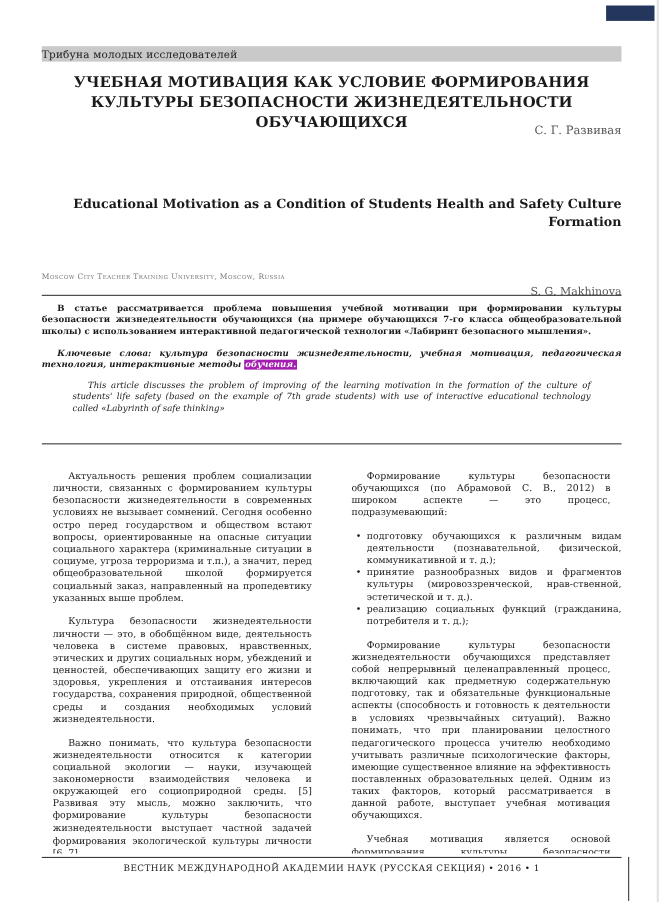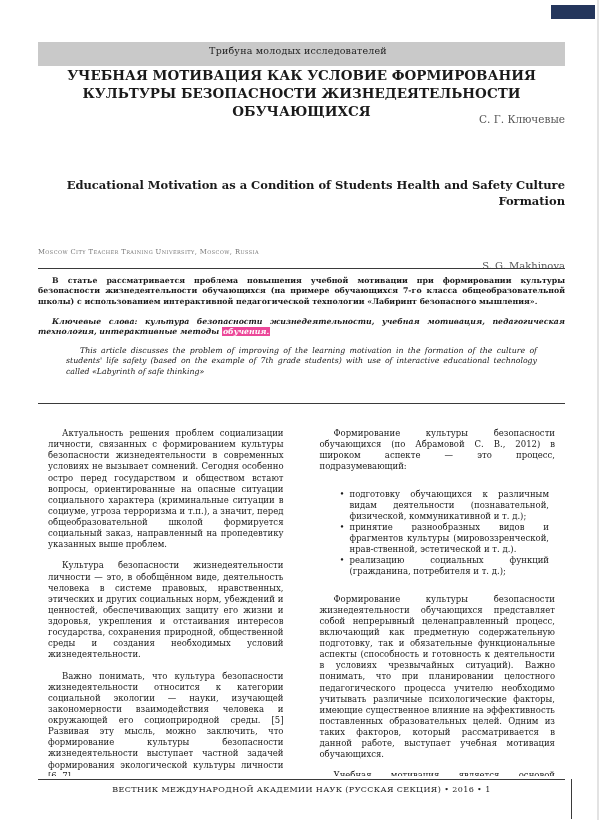--- a/index.html
+++ b/index.html
@@ -6,23 +6,23 @@
   body {
     width:601px; height:820px; background:#ffffff; position:relative;
     font-family:"DejaVu Serif", serif; color:#1a1a1a; overflow:hidden;
   }
   .page { position:absolute; inset:0; }
   .page-edge { position:absolute; top:0; bottom:0; right:2px; width:2px; background:#e3e3e3; }
 
   .corner-badge { position:absolute; top:5px; right:6px; width:44px; height:14px; background:#24365c; }
 
   .banner {
-    position:absolute; left:38px; right:36px; top:42px; height:24px;
+    position:absolute; left:38px; right:36px; top:42px; height:14px;
     background:#c9c9c9; color:#222; font-size:9.5px; line-height:17px;
-    text-align:center; padding-right:7px; box-sizing:border-box; letter-spacing:0.2px;
+    text-align:left; padding-right:7px; box-sizing:border-box; letter-spacing:0.2px;
   }
 
   .title-ru {
     position:absolute; left:38px; right:36px; top:66px;
     text-align:center; font-weight:bold; font-size:13.5px; line-height:1.35;
   }
   .author-ru {
     position:absolute; left:38px; right:36px; top:113px;
     text-align:right; color:#555; font-size:10.5px;
   }
@@ -49,37 +49,37 @@
   .rule-footer { top:779px; }
 
   .abstract-ru {
     position:absolute; left:38px; right:36px; top:276px;
     font-weight:bold; font-size:7.8px; line-height:1.32; text-align:justify; text-indent:14px;
   }
   .keywords-ru {
     position:absolute; left:38px; right:36px; top:317px;
     font-weight:bold; font-style:italic; font-size:7.8px; line-height:1.32; text-align:justify; text-indent:14px;
   }
-  .kw-highlight { background:#ec4899; color:#ffffff; font-style:italic; padding:0 1px; }
+  .kw-highlight { background:#a21caf; color:#ffffff; font-style:italic; padding:0 1px; }
   .abstract-en {
     position:absolute; left:66px; right:64px; top:346px;
     font-style:italic; font-size:7.8px; line-height:1.32; text-align:justify; text-indent:14px;
   }
   .keywords-en {
     position:absolute; left:38px; right:36px; top:389px;
     font-style:italic; font-size:7.8px; text-align:center;
   }
 
   .columns {
     position:absolute; left:38px; right:36px; top:418px; height:358px;
     display:flex; gap:16px; overflow:hidden;
   }
   .col { flex:1 1 0; font-size:8.5px; line-height:1.31; text-align:justify; }
   .col p { margin:10px; text-indent:14px; }
-  .col ul { margin:16px; padding:0; list-style:none; }
+  .col ul { margin:0; padding:0; list-style:none; }
   .col li { position:relative; padding-left:24px; text-indent:0; }
   .col li::before { content:"•"; position:absolute; left:14px; }
 
   .footer-line {
     position:absolute; left:38px; right:36px; top:785px;
     text-align:center; font-size:8px; font-variant:small-caps; letter-spacing:0.4px; color:#222;
   }
   .page-number-rule { position:absolute; right:29px; top:779px; width:1px; height:40px; background:#3a3a3a; }
   .page-number { position:absolute; right:9px; top:786px; font-size:11.5px; color:#555;margin-top:46px; }
 </style>
@@ -89,21 +89,21 @@
 <div class="page">
 
   <div class="page-edge"></div>
 
   <div class="corner-badge"></div>
 
   <div class="banner">Трибуна молодых исследователей</div>
 
   <div class="title-ru">УЧЕБНАЯ МОТИВАЦИЯ КАК УСЛОВИЕ ФОРМИРОВАНИЯ КУЛЬТУРЫ БЕЗОПАСНОСТИ ЖИЗНЕДЕЯТЕЛЬНОСТИ ОБУЧАЮЩИХСЯ</div>
 
-  <div class="author-ru">С. Г. Ключевые</div>
+  <div class="author-ru">С. Г. Развивая</div>
 
 
   <div class="title-en">Educational Motivation as a Condition of Students Health and Safety Culture Formation</div>
 
   <div class="author-en">S. G. Makhinova</div>
 
   <div class="affil-en">Moscow City Teacher Training University, Moscow, Russia</div>
 
   <div class="rule rule-1"></div>
 

